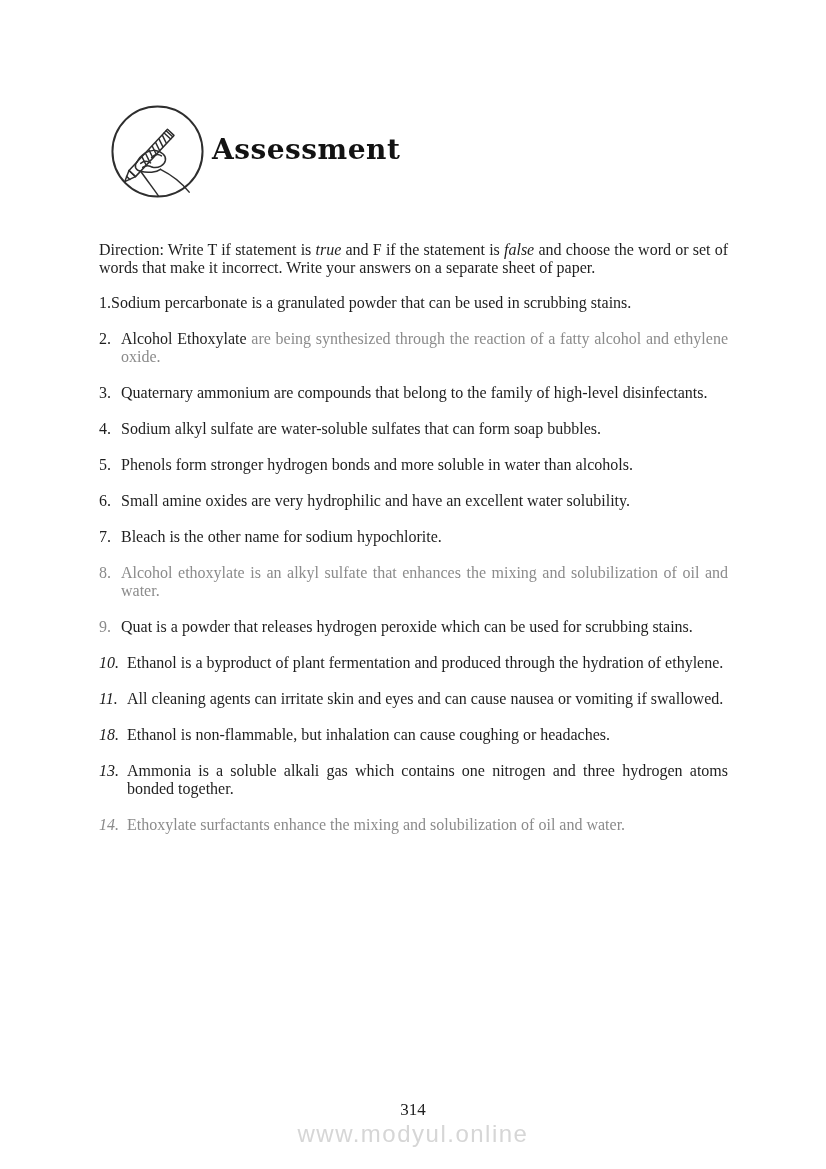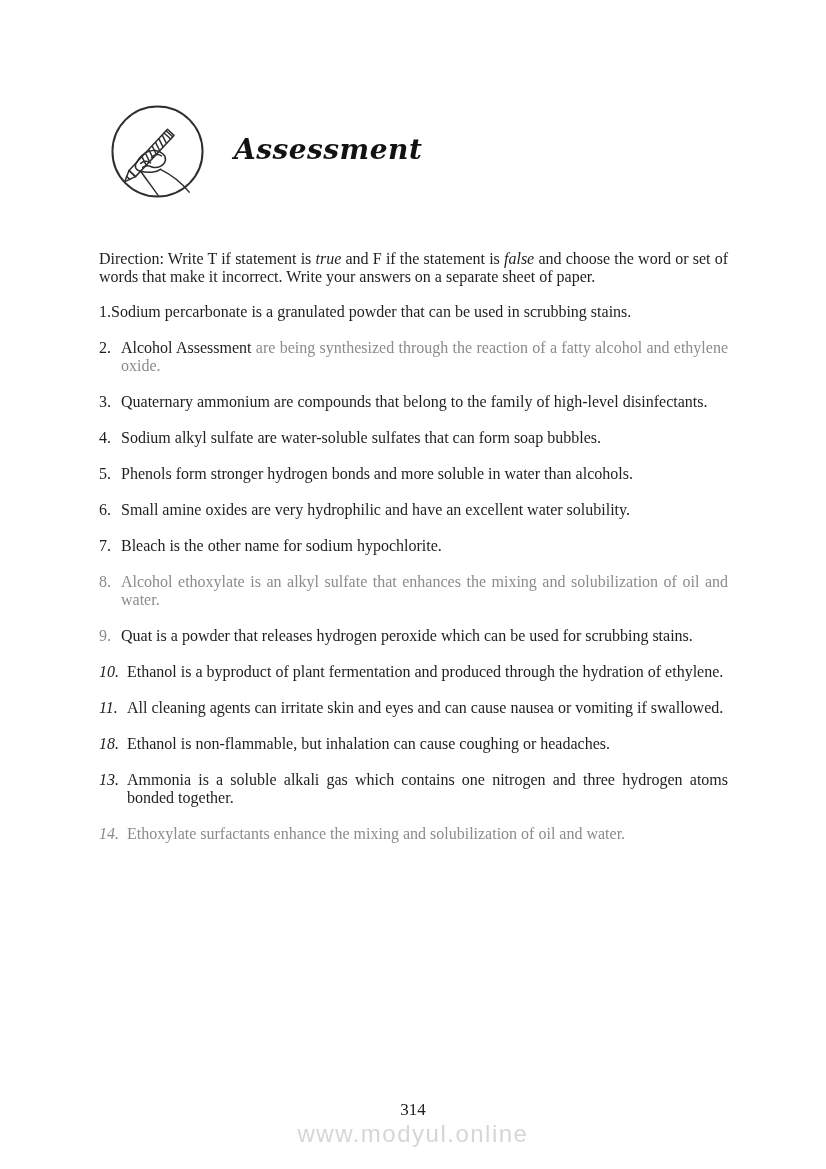--- a/index.html
+++ b/index.html
@@ -5,27 +5,27 @@
   * { margin:0; padding:0; box-sizing:border-box; }
   html,body { background:#ffffff; }
   .page {
     position:relative; width:826px; height:1169px; margin:0 auto;
     background:#ffffff; overflow:hidden;
     font-family:"Liberation Serif","DejaVu Serif",serif;
     font-size:16px; line-height:18px; color:var(--ink,#1e1e1e);
   }
   .icon-wrap { position:absolute; left:108px; top:102px; width:99px; height:99px; }
   .title {
-    position:absolute; left:234px; top:132px;
+    position:absolute; left:212px; top:132px;
     font-family:"DejaVu Serif","Liberation Serif",serif;
-    font-size:28px; line-height:36px; font-weight:bold; font-style:italic;
+    font-size:28px; line-height:36px; font-weight:bold; 
     letter-spacing:0.5px; color:#121212;
   }
   .content { position:absolute; left:99px; top:237px; width:629px; text-align:justify; }
-  .direction { margin:13px 0 17px 0; }
+  .direction { margin:4px 0 17px 0; }
   .it { font-style:italic; }
   .items { list-style:none; }
   .item { display:flex; margin-bottom:18px; }
   .item .num { flex:0 0 auto; white-space:pre; }
   .item .num.w1 { width:22px; }
   .item .num.w2 { width:28px;font-style:italic; }
   .item .txt { flex:1 1 auto; text-align:justify; }
   .muted { color:var(--muted,#8b8b8b); }
   .footer-num {
     position:absolute; left:0; right:0; top:1100px; text-align:center;
@@ -76,21 +76,21 @@
 
   <div class="content">
     <p class="direction"><span>Direction: Write T if statement is </span><span class="it">true</span><span> and F if the statement is </span><span class="it">false</span><span> and choose the word or set of words that make it incorrect. Write your answers on a separate sheet of paper.</span></p>
     <div class="items">
         <div class="item">
           <span class="num">1.</span>
           <span class="txt"><span>Sodium percarbonate is a granulated powder that can be used in scrubbing stains.</span></span>
         </div>
         <div class="item">
           <span class="num w1">2.</span>
-          <span class="txt"><span>Alcohol Assessment </span><span class="muted">are being synthesized through the reaction of a fatty alcohol and ethylene oxide.</span></span>
+          <span class="txt"><span>Alcohol Ethoxylate </span><span class="muted">are being synthesized through the reaction of a fatty alcohol and ethylene oxide.</span></span>
         </div>
         <div class="item">
           <span class="num w1">3.</span>
           <span class="txt"><span>Quaternary ammonium are compounds that belong to the family of high-level disinfectants.</span></span>
         </div>
         <div class="item">
           <span class="num w1">4.</span>
           <span class="txt"><span>Sodium alkyl sulfate are water-soluble sulfates that can form soap bubbles.</span></span>
         </div>
         <div class="item">

